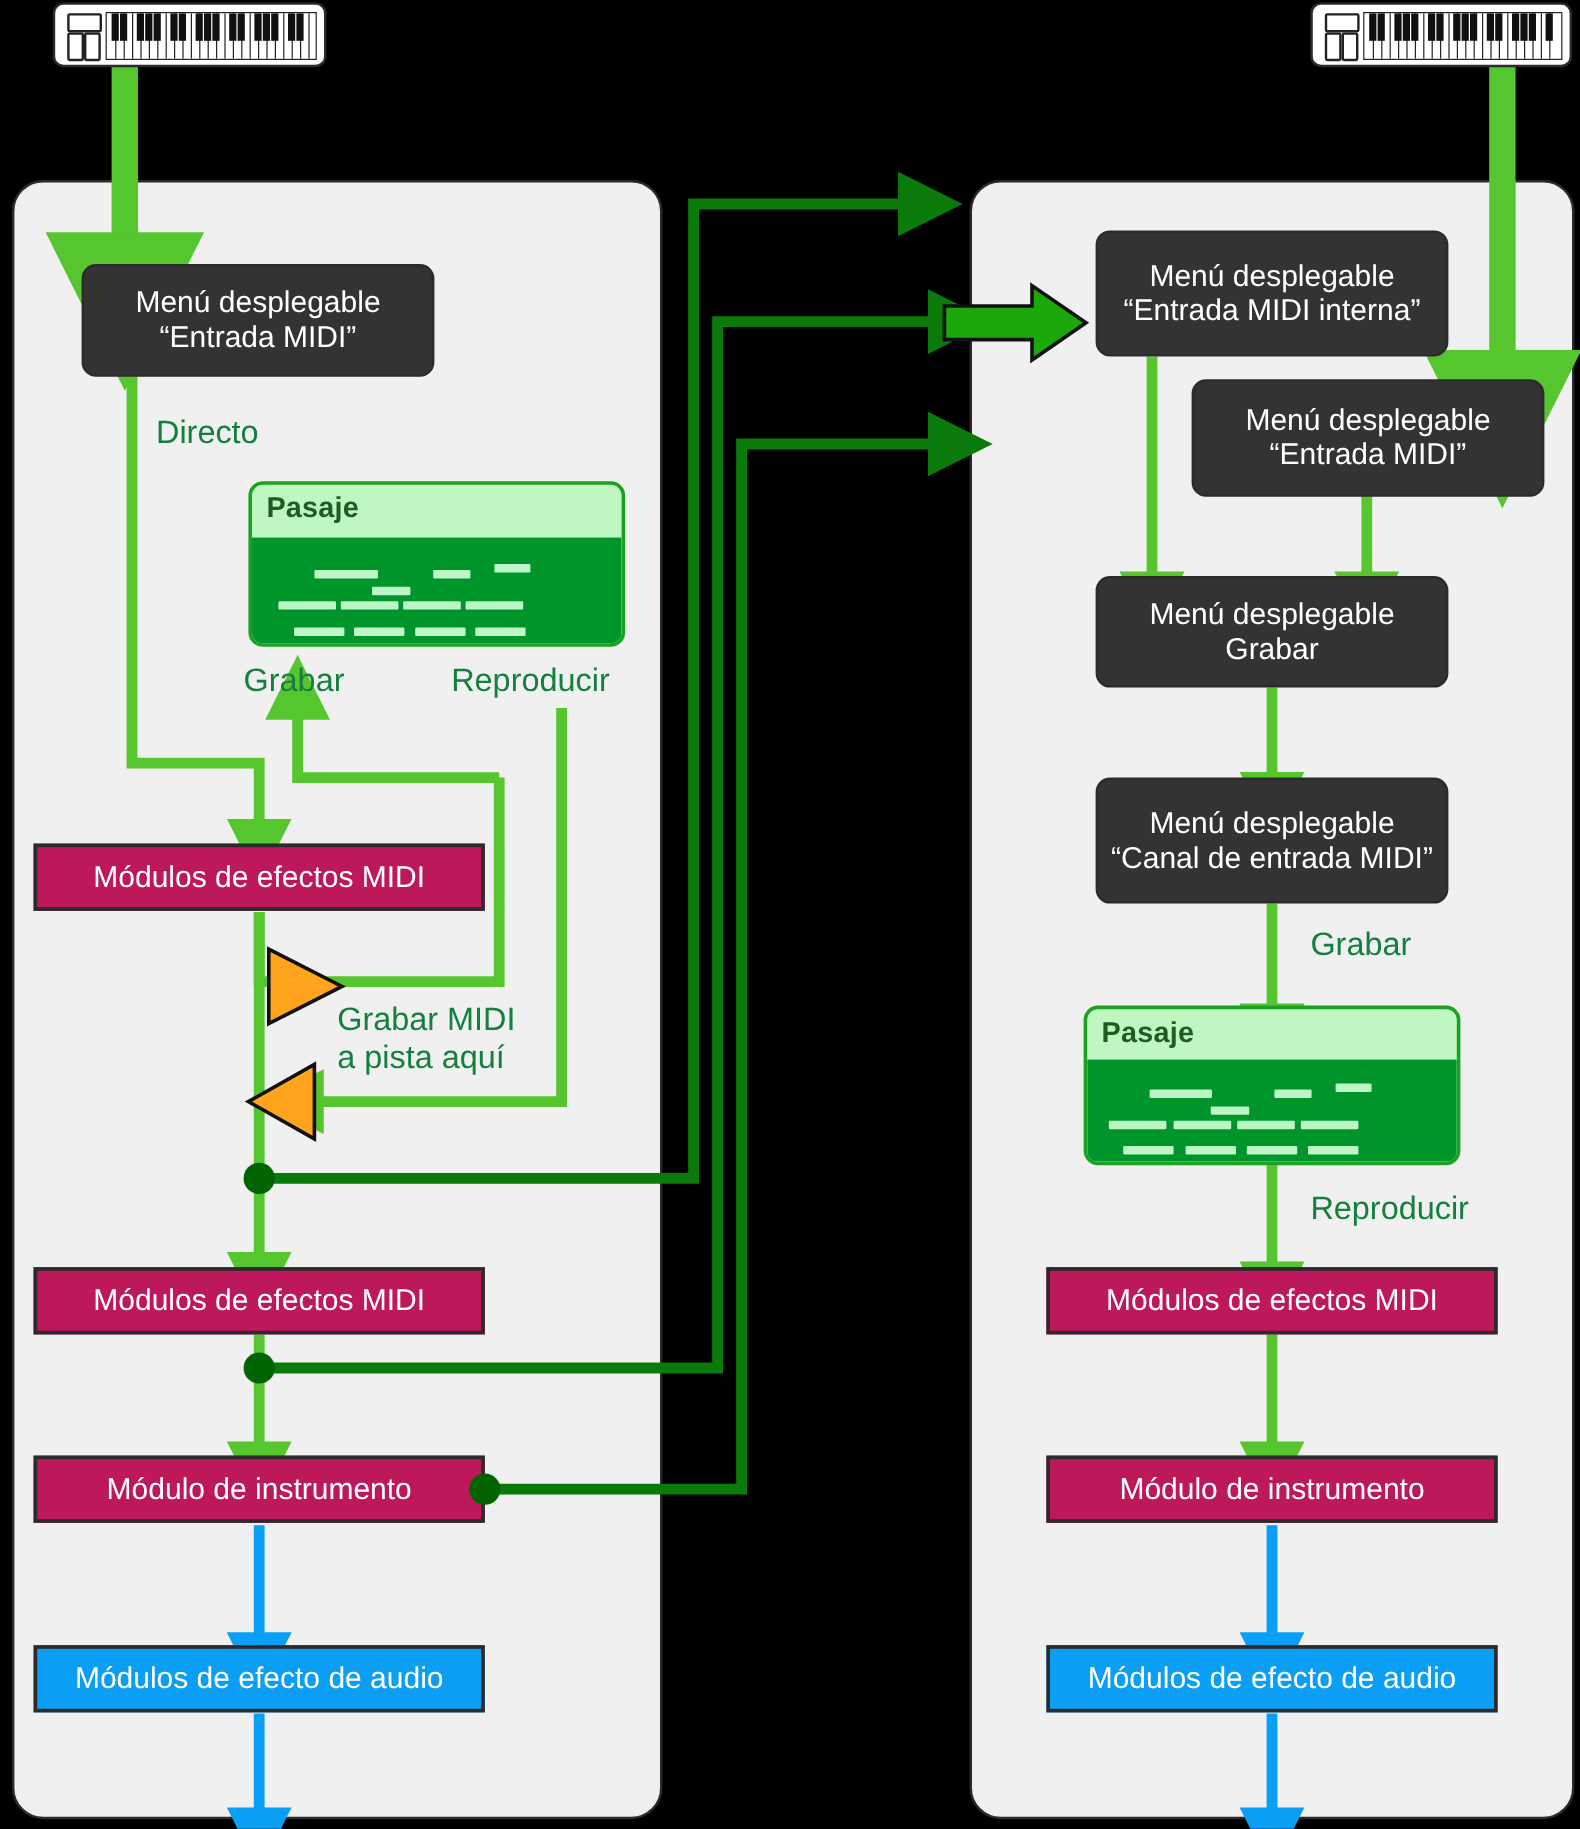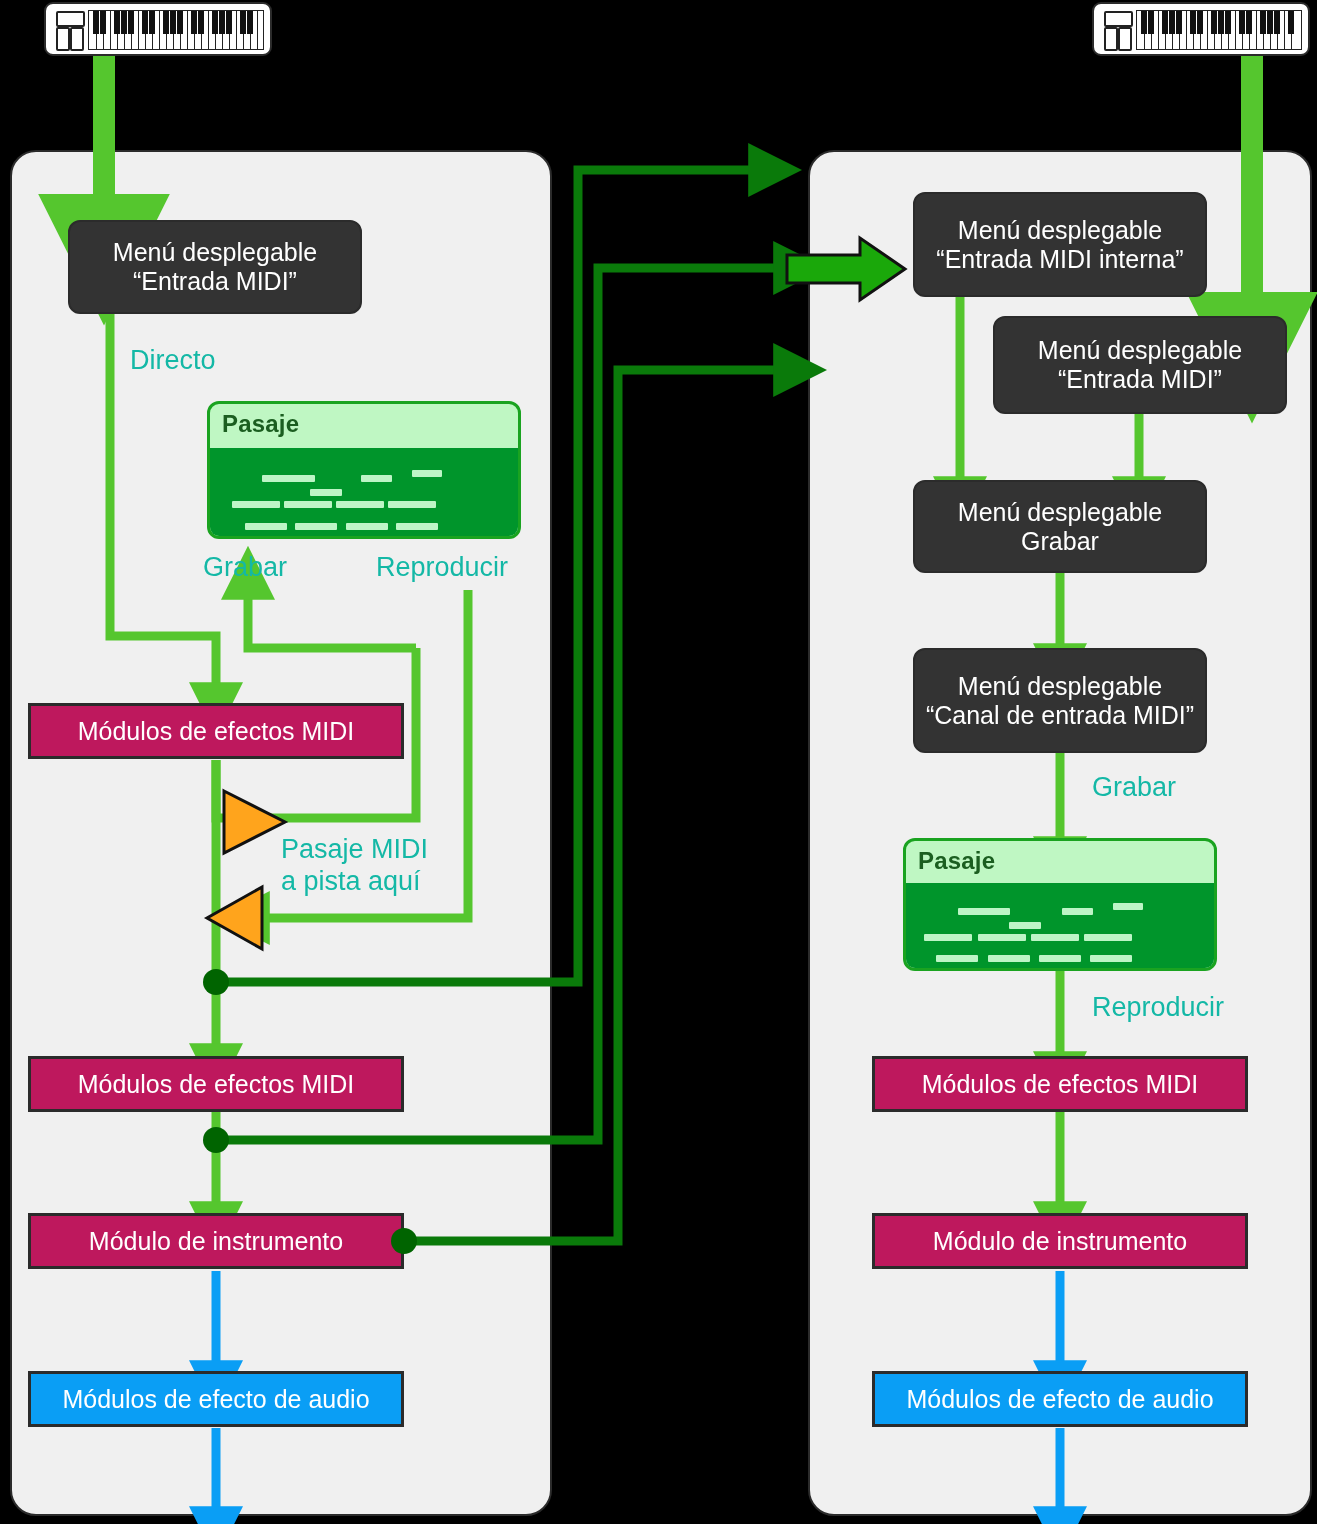--- a/index.html
+++ b/index.html
@@ -40,21 +40,21 @@
     overflow:hidden;
   }
   .region .rtitle{
     position:absolute;left:12px;top:6px;font-size:24px;font-weight:bold;
     color:#1b5e20;letter-spacing:.2px;
   }
   .region .rbody{position:absolute;left:0;right:0;bottom:0;background:#00952b;}
   .region .note{position:absolute;height:7px;background:#bdf5c6;border-radius:1px;}
 
   .caption{
-    position:absolute;z-index:5;color:#14b8a6;font-size:27px;
+    position:absolute;z-index:5;color:#15803d;font-size:27px;
     line-height:1.18;white-space:pre-line;
   }
 
   .kbd{position:absolute;z-index:5;background:#ffffff;border:2px solid #2b2b2b;border-radius:9px;}
   .kbd .screen{position:absolute;background:#ffffff;border:2px solid #222;border-radius:2px;}
   .kbd .sl{position:absolute;background:#ffffff;border:2px solid #222;border-radius:2px;}
   .kbd .kb{position:absolute;background:#ffffff;border:1px solid #222;overflow:hidden;}
   .kbd .wk{position:absolute;top:0;bottom:0;width:1px;background:#222;}
   .kbd .bk{position:absolute;top:0;background:#111;}
 </style>
@@ -256,21 +256,21 @@
 
   <div class="node green" style="left:28px;top:1056px;width:376px;height:56px;">Módulos de efectos MIDI</div>
 
   <div class="node green" style="left:28px;top:1213px;width:376px;height:56px;">Módulo de instrumento</div>
 
   <div class="node blue" style="left:28px;top:1371px;width:376px;height:56px;">Módulos de efecto de audio</div>
 
   <div class="caption" style="left:130px;top:345px;">Directo</div>
   <div class="caption" style="left:203px;top:552px;">Grabar</div>
   <div class="caption" style="left:376px;top:552px;">Reproducir</div>
-  <div class="caption" style="left:281px;top:834px;">Pasaje MIDI
+  <div class="caption" style="left:281px;top:834px;">Grabar MIDI
 a pista aquí</div>
 
   <div class="node dark" style="left:913px;top:192px;width:294px;height:105px;white-space:pre-line;">Menú desplegable
 “Entrada MIDI interna”</div>
 
   <div class="node dark" style="left:993px;top:316px;width:294px;height:98px;white-space:pre-line;">Menú desplegable
 “Entrada MIDI”</div>
 
   <div class="node dark" style="left:913px;top:480px;width:294px;height:93px;white-space:pre-line;">Menú desplegable
 Grabar</div>

